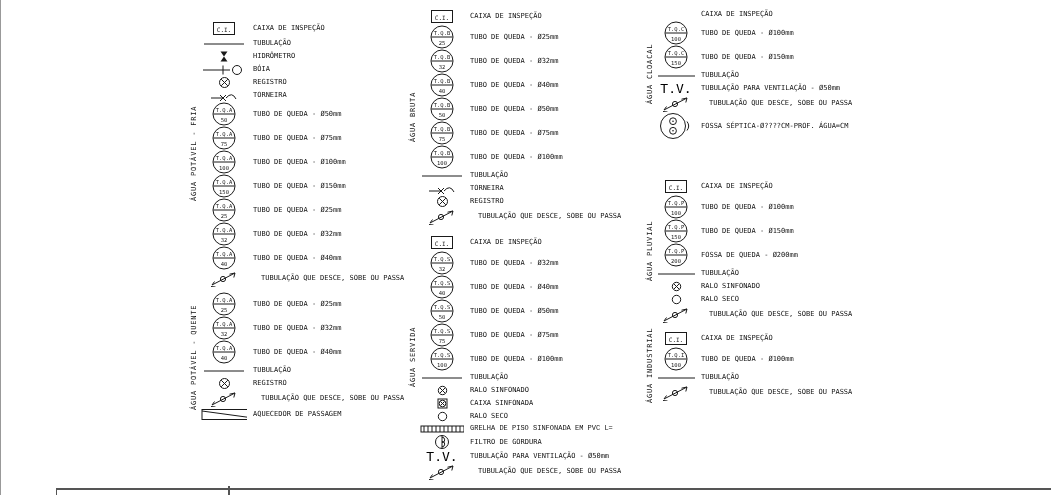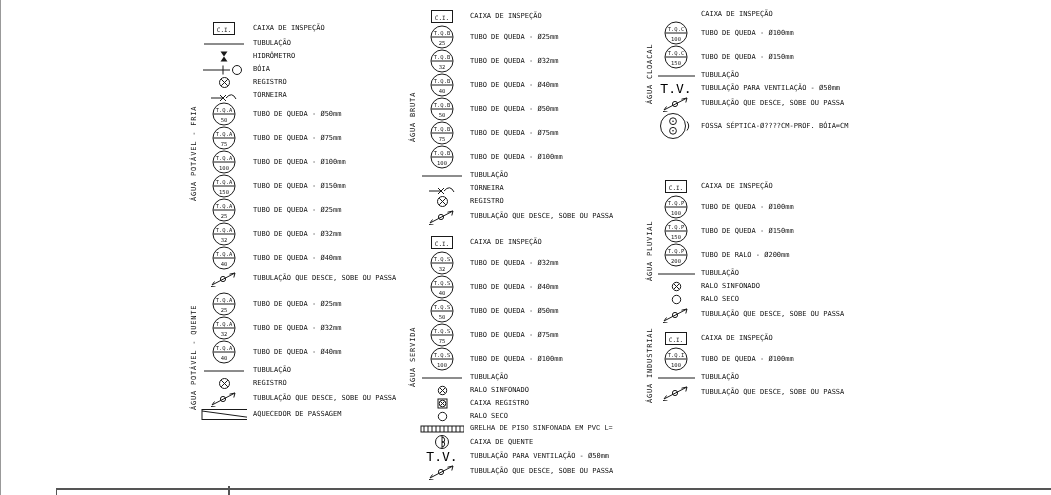--- a/index.html
+++ b/index.html
@@ -14,21 +14,21 @@
     display:flex;align-items:center;justify-content:center;
     writing-mode:vertical-rl;transform:rotate(180deg);
     font-size:7px;letter-spacing:0.8px;white-space:nowrap;color:#111;
   }
   .rows{margin-left:14px;}
   .row{display:flex;align-items:center;height:13px;}
   .row.sym-tq{height:24px;}
   .row.sym-ci-box{height:17px;}
   .row.sym-filtro,.row.sym-fossa{height:28px;}
   .row.sym-aquecedor{height:15px;}
-  .row.sym-desce{height:17px;}
+  .row.sym-desce{height:17px;gap:8px;}
   .row.sym-caixa-gordura{height:16px;}
   .row.sym-grelha-piso{height:11px;font-family:Liberation Mono, monospace;}
   .sym{flex:none;display:flex;align-items:center;justify-content:center;}
   .sec-left .sym{width:46px;}
   .sec-mid .sym{width:44px;}
   .sec-right .sym{width:38px;}
   .lbl{font-size:7px;line-height:1;white-space:nowrap;margin-left:6px;color:#111;}
   .st{fill:none;stroke:#1a1a1a;stroke-width:1;}
   .sf{fill:#1a1a1a;stroke:none;}
   svg text{fill:#1a1a1a;}
@@ -488,21 +488,21 @@
   </div>
         <div class="row sym-caixa-sinf">
     <div class="sym">
             <svg width="11" height="11">
               <rect x="1" y="1" width="9" height="9" class="st"></rect>
               <circle cx="5.5" cy="5.5" r="3.3" class="st"></circle>
               <line x1="3.5" y1="3.5" x2="7.5" y2="7.5" class="st"></line>
               <line x1="7.5" y1="3.5" x2="3.5" y2="7.5" class="st"></line>
             </svg>
           </div>
-    <div class="lbl">CAIXA REGISTRO</div>
+    <div class="lbl">CAIXA SINFONADA</div>
   </div>
         <div class="row sym-ralo-seco">
     <div class="sym">
             <svg width="11" height="11">
               <circle cx="5.5" cy="5.5" r="4.2" class="st"></circle>
             </svg>
           </div>
     <div class="lbl">RALO SECO</div>
   </div>
         <div class="row sym-grelha-piso">
@@ -528,21 +528,21 @@
   </div>
         <div class="row sym-caixa-gordura">
     <div class="sym">
             <svg width="16" height="16">
               <circle cx="8" cy="8" r="6.5" class="st"></circle>
               <line x1="8" y1="1.5" x2="8" y2="14.5" class="st"></line>
               <path d="M8 3.2 a2.7 2.7 0 0 1 0 5.4" class="st"></path>
               <path d="M8 7.4 a2.7 2.7 0 0 1 0 5.4" class="st"></path>
             </svg>
           </div>
-    <div class="lbl">CAIXA DE QUENTE</div>
+    <div class="lbl">FILTRO DE GORDURA</div>
   </div>
         <div class="row sym-tv">
     <div class="sym">
             <span class="tvtxt">T.V.</span>
           </div>
     <div class="lbl">TUBULAÇÃO PARA VENTILAÇÃO - Ø50mm</div>
   </div>
         <div class="row sym-desce">
     <div class="sym">
             <svg width="32" height="17">
@@ -614,21 +614,21 @@
     <div class="sym">
             <svg width="34" height="28">
               <circle cx="14" cy="14" r="12.5" class="st"></circle>
               <circle cx="14" cy="9.2" r="3.4" class="st"></circle>
               <circle cx="14" cy="18.8" r="3.4" class="st"></circle>
               <circle cx="14" cy="9.2" r="0.8" class="sf"></circle>
               <circle cx="14" cy="18.8" r="0.8" class="sf"></circle>
               <path d="M28 9.5 a7.5 7.5 0 0 1 0 9" class="st"></path>
             </svg>
           </div>
-    <div class="lbl">FOSSA SÉPTICA-Ø????CM-PROF. BÓIA=CM</div>
+    <div class="lbl">FOSSA SÉPTICA-Ø????CM-PROF. ÁGUA=CM</div>
   </div>
       </div>
   </div>
     <div class="section sec-right" id="sec-pluvial">
     <div class="vlabel">ÁGUA PLUVIAL</div>
     <div class="rows">
         <div class="row sym-ci-box">
     <div class="sym">
             <svg width="24" height="15">
               <rect x="1.5" y="1.5" width="21" height="12" class="st"></rect>
@@ -661,21 +661,21 @@
   </div>
         <div class="row sym-tq">
     <div class="sym">
             <svg width="24" height="24">
               <circle cx="12" cy="12" r="11" class="st"></circle>
               <line x1="1.5" y1="12" x2="22.5" y2="12" class="st"></line>
               <text x="12" y="9.8" class="tqt">T.Q.P</text>
               <text x="12" y="20" class="tqt">200</text>
             </svg>
           </div>
-    <div class="lbl">TUBO DE RALO - Ø200mm</div>
+    <div class="lbl">FOSSA DE QUEDA - Ø200mm</div>
   </div>
         <div class="row sym-line">
     <div class="sym">
             <svg width="42" height="6">
               <line x1="1" y1="3" x2="41" y2="3" class="st"></line>
             </svg>
           </div>
     <div class="lbl">TUBULAÇÃO</div>
   </div>
         <div class="row sym-ralo-sinf">

